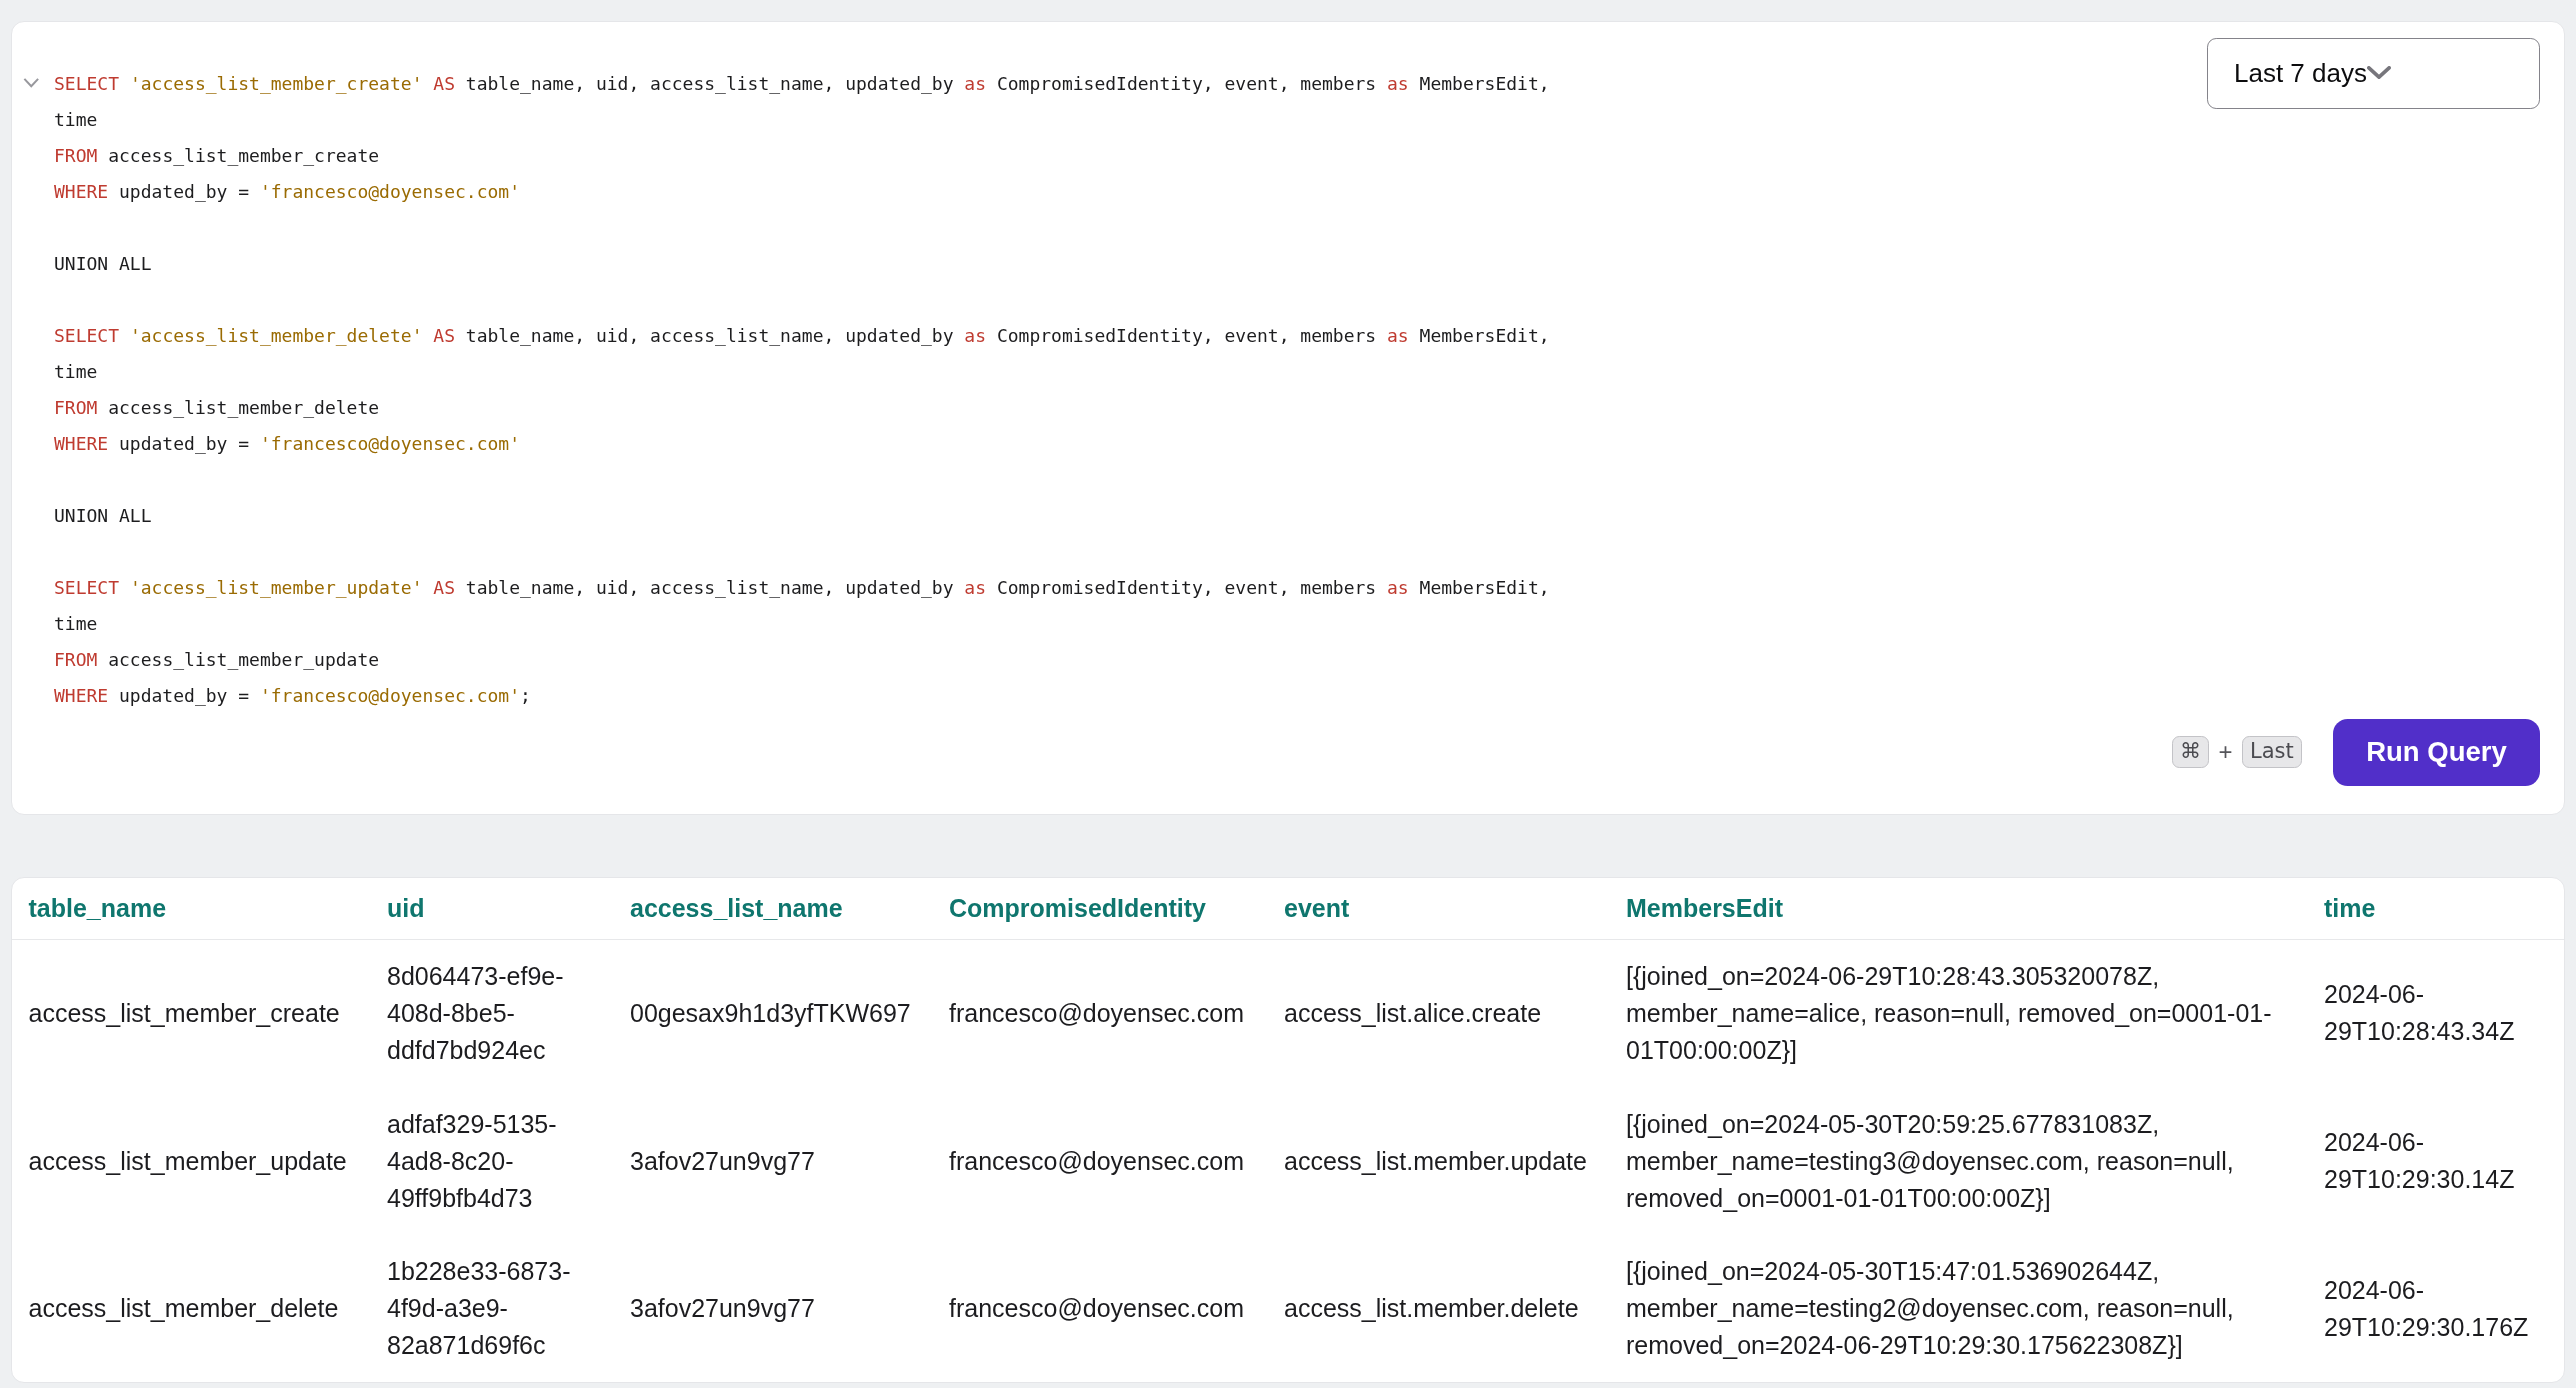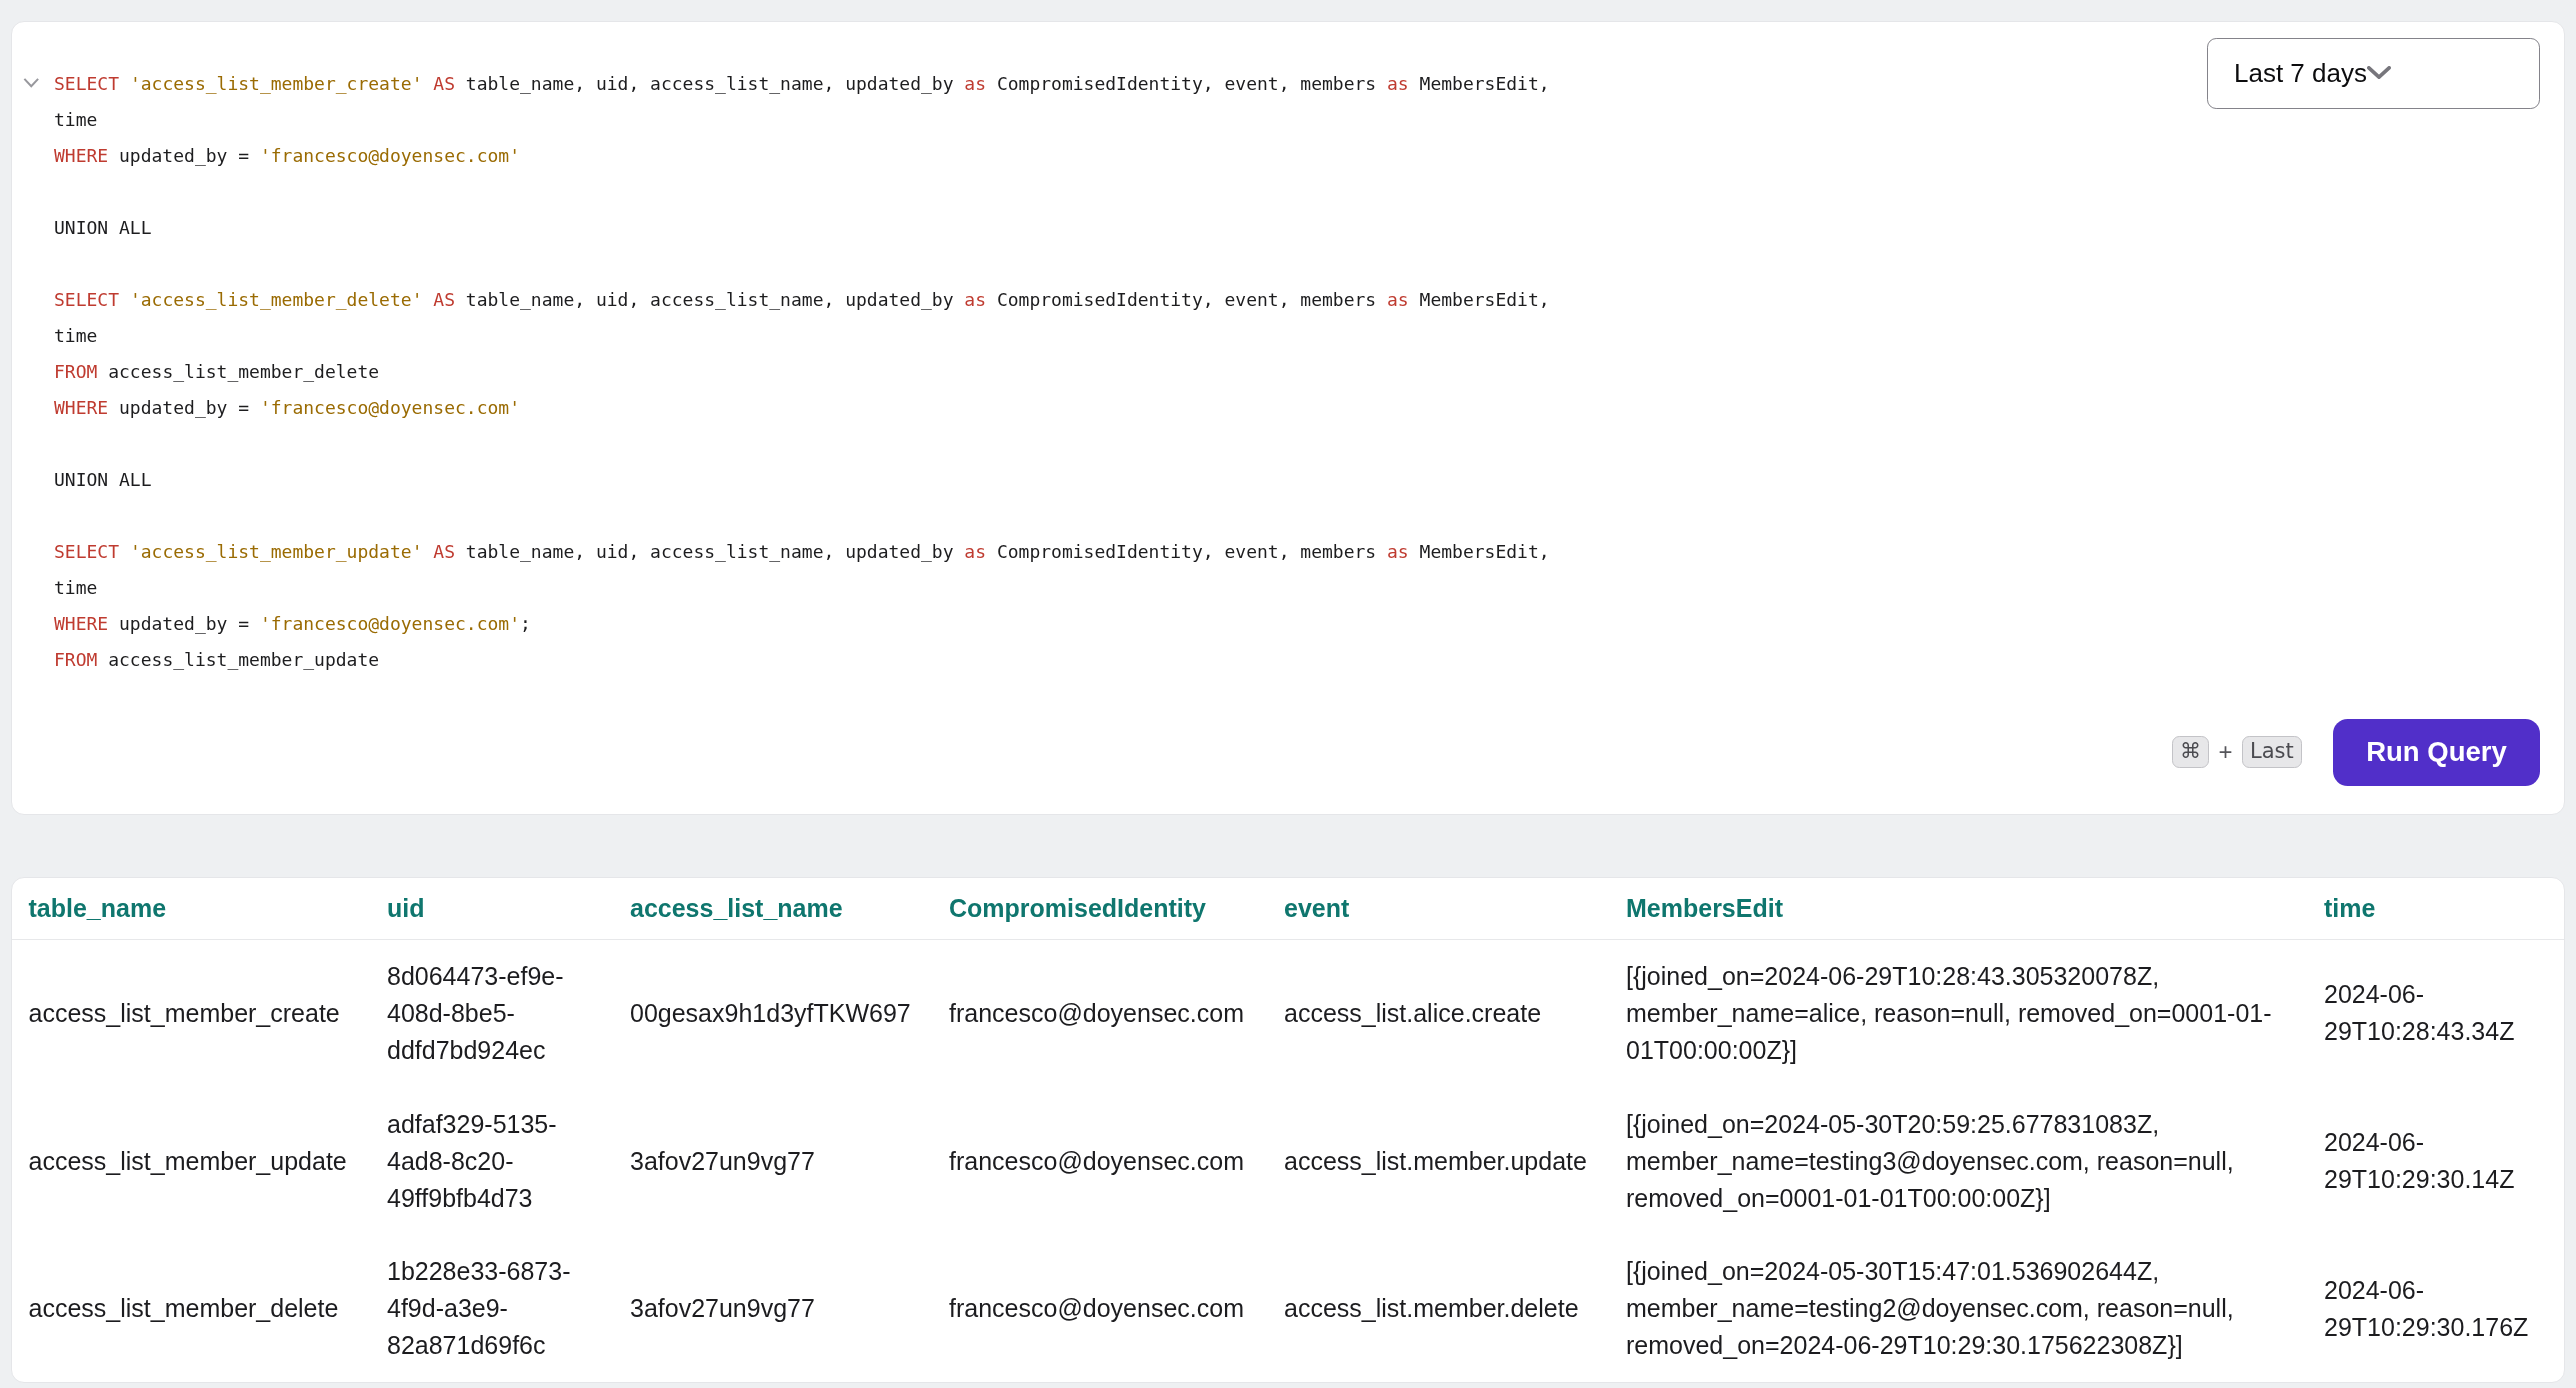--- a/index.html
+++ b/index.html
@@ -83,35 +83,36 @@
 <div class="panel editor-panel">
   <div class="fold-gutter">
     <svg width="16.5" height="11" viewBox="0 0 18 12">
       <polyline points="1.5,2 9,10 16.5,2" fill="none" stroke="#98989d" stroke-width="2.2"></polyline>
     </svg>
   </div>
 
   <div class="code-area" id="code-area">
       <div class="code-line"><span class="tok-kw">SELECT</span><span class="tok-pl"> </span><span class="tok-str">'access_list_member_create'</span><span class="tok-pl"> </span><span class="tok-kw">AS</span><span class="tok-pl"> table_name, uid, access_list_name, updated_by </span><span class="tok-kw">as</span><span class="tok-pl"> CompromisedIdentity, event, members </span><span class="tok-kw">as</span><span class="tok-pl"> MembersEdit,</span></div>
       <div class="code-line"><span class="tok-pl">time</span></div>
+      <div class="code-line"><span class="tok-kw">FROM</span><span class="tok-pl"> access_list_member_create</span></div>
       <div class="code-line"><span class="tok-kw">WHERE</span><span class="tok-pl"> updated_by = </span><span class="tok-str">'francesco@doyensec.com'</span></div>
       <div class="code-line">&nbsp;</div>
       <div class="code-line"><span class="tok-pl">UNION ALL</span></div>
       <div class="code-line">&nbsp;</div>
       <div class="code-line"><span class="tok-kw">SELECT</span><span class="tok-pl"> </span><span class="tok-str">'access_list_member_delete'</span><span class="tok-pl"> </span><span class="tok-kw">AS</span><span class="tok-pl"> table_name, uid, access_list_name, updated_by </span><span class="tok-kw">as</span><span class="tok-pl"> CompromisedIdentity, event, members </span><span class="tok-kw">as</span><span class="tok-pl"> MembersEdit,</span></div>
       <div class="code-line"><span class="tok-pl">time</span></div>
       <div class="code-line"><span class="tok-kw">FROM</span><span class="tok-pl"> access_list_member_delete</span></div>
       <div class="code-line"><span class="tok-kw">WHERE</span><span class="tok-pl"> updated_by = </span><span class="tok-str">'francesco@doyensec.com'</span></div>
       <div class="code-line">&nbsp;</div>
       <div class="code-line"><span class="tok-pl">UNION ALL</span></div>
       <div class="code-line">&nbsp;</div>
       <div class="code-line"><span class="tok-kw">SELECT</span><span class="tok-pl"> </span><span class="tok-str">'access_list_member_update'</span><span class="tok-pl"> </span><span class="tok-kw">AS</span><span class="tok-pl"> table_name, uid, access_list_name, updated_by </span><span class="tok-kw">as</span><span class="tok-pl"> CompromisedIdentity, event, members </span><span class="tok-kw">as</span><span class="tok-pl"> MembersEdit,</span></div>
       <div class="code-line"><span class="tok-pl">time</span></div>
+      <div class="code-line"><span class="tok-kw">FROM</span><span class="tok-pl"> access_list_member_update</span></div>
       <div class="code-line"><span class="tok-kw">WHERE</span><span class="tok-pl"> updated_by = </span><span class="tok-str">'francesco@doyensec.com'</span><span class="tok-pl">;</span></div>
-      <div class="code-line"><span class="tok-kw">FROM</span><span class="tok-pl"> access_list_member_update</span></div>
     </div>
 
   <div class="time-range">
     <span>Last 7 days</span>
     <svg width="24" height="13.8" viewBox="0 0 26 15">
       <polyline points="2,2 13,12 24,2" fill="none" stroke="#77767c" stroke-width="4" stroke-linecap="round" stroke-linejoin="round"></polyline>
     </svg>
   </div>
 
   <div class="editor-footer">

